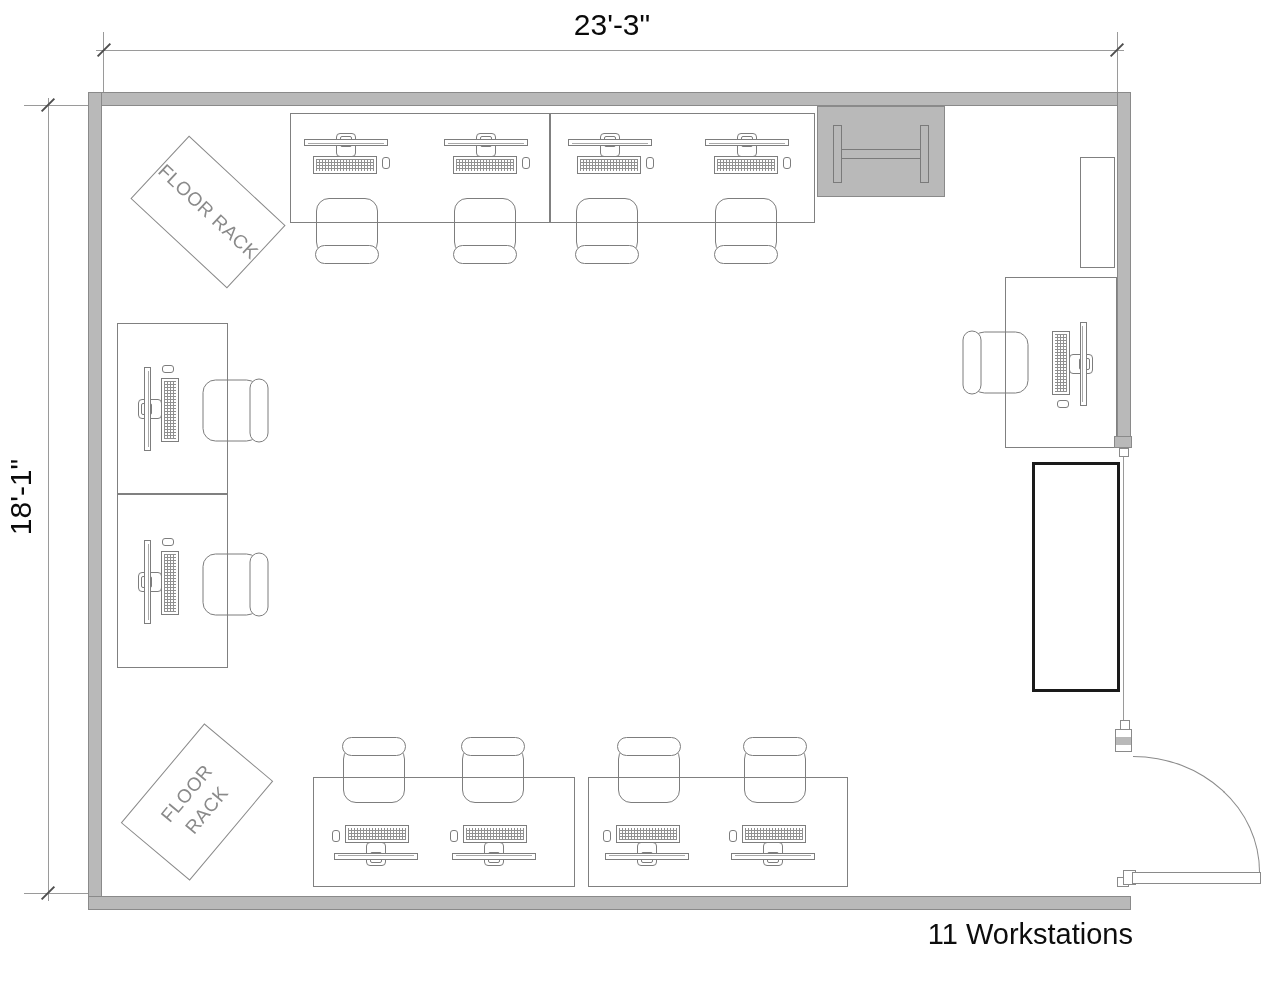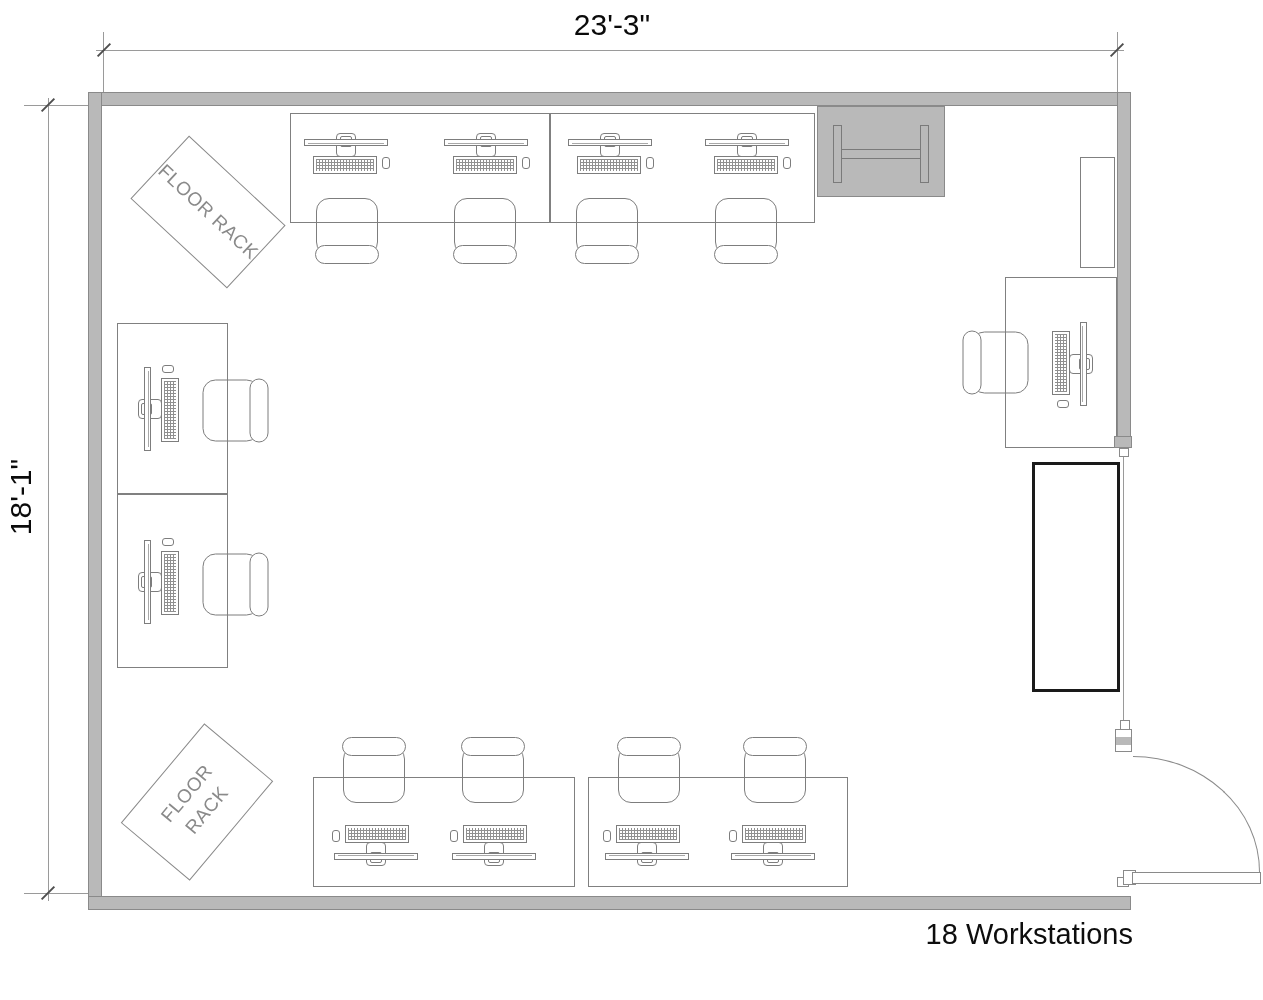--- a/index.html
+++ b/index.html
@@ -243,16 +243,16 @@
     <div class="jamb jamb-a2"></div>
     <div class="jamb jamb-b-cap"></div>
     <div class="jamb jamb-b"></div>
     <div class="jamb jamb-c"></div>
     <div class="door-arc"></div>
     <div class="door-hinge-block"></div>
     <div class="door-leaf"></div>
   </div>
 
   <div class="plan-title">
-    <div>18 Workstations</div>
+    <div>11 Workstations</div>
   </div>
 
 </div>
 
 </body></html>

